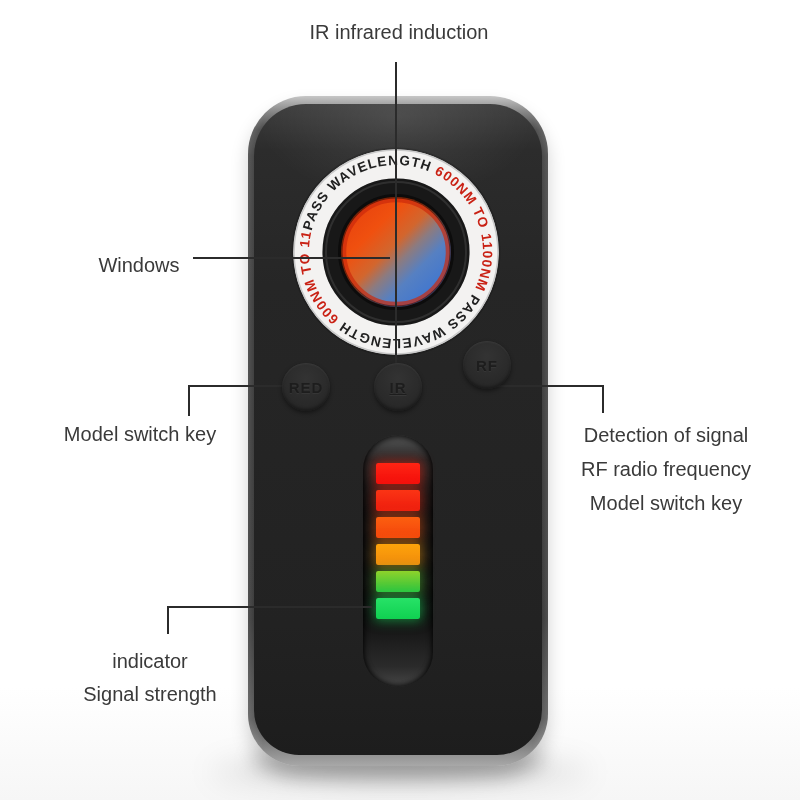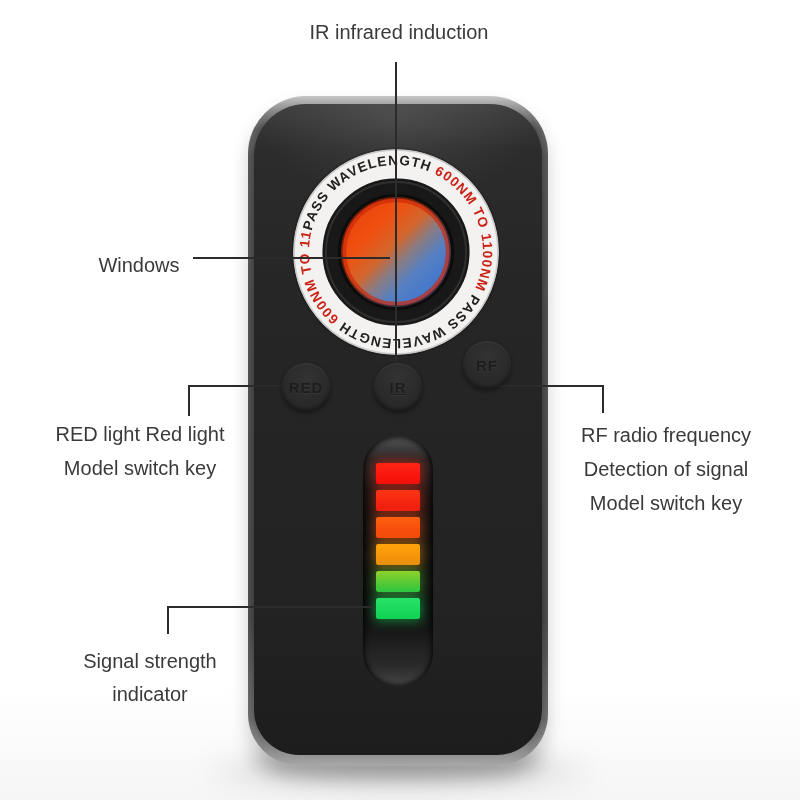--- a/index.html
+++ b/index.html
@@ -162,28 +162,27 @@
 
   <div class="label lbl-ir">
     <div>IR infrared induction</div>
   </div>
 
   <div class="label lbl-windows">
     <div>Windows</div>
   </div>
 
   <div class="label lbl-red">
-    <div>RED light Red light</div>
     <div>Model switch key</div>
   </div>
 
   <div class="label lbl-rf">
+    <div>Detection of signal</div>
     <div>RF radio frequency</div>
-    <div>Detection of signal</div>
     <div>Model switch key</div>
   </div>
 
   <div class="label lbl-signal">
+    <div>indicator</div>
     <div>Signal strength</div>
-    <div>indicator</div>
   </div>
 
 </div>
 
 </body></html>

